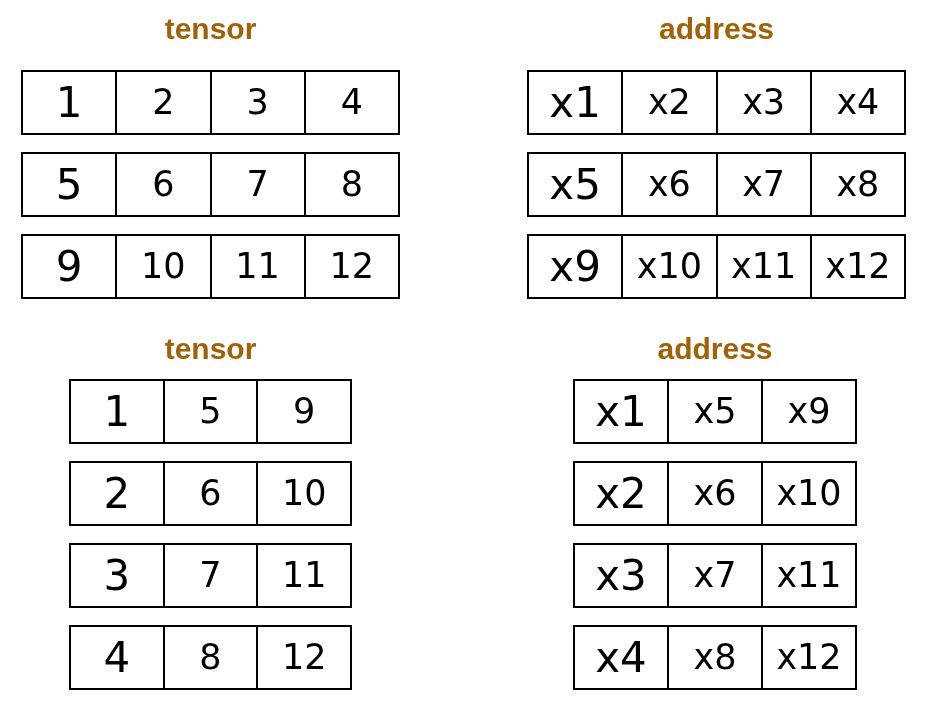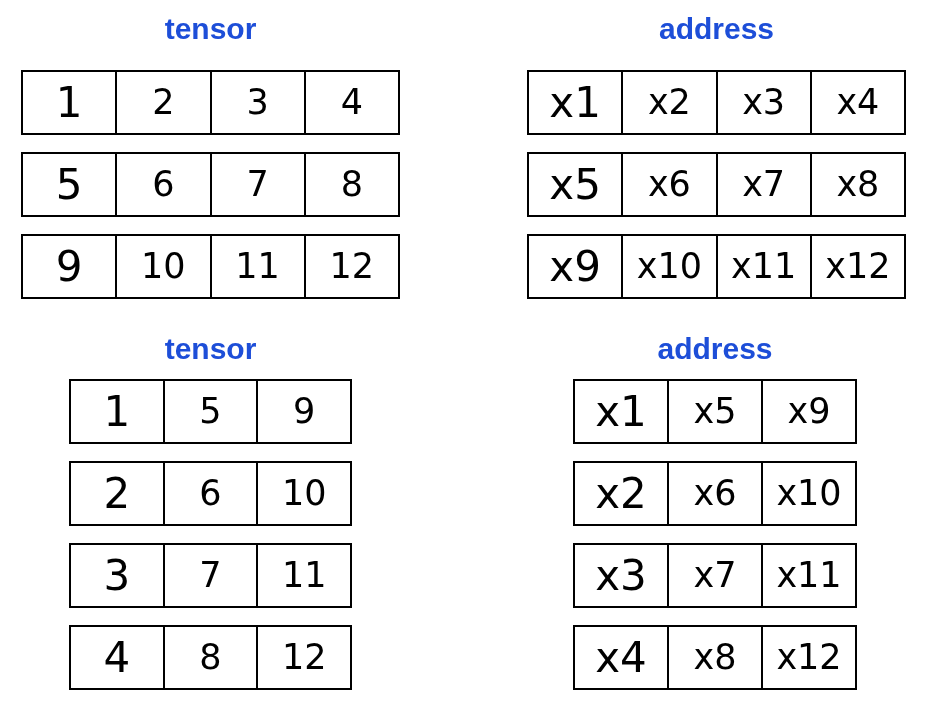--- a/index.html
+++ b/index.html
@@ -19,21 +19,21 @@
   .group {
     position: absolute;
   }
   .group-title {
     display: block;
     text-align: center;
     font-family: "Liberation Sans", sans-serif;
     font-weight: 700;
     font-size: 30px;
     line-height: 38px;
-    color: #1d4ed8;
+    color: #a16207;
   }
   .g-tl .group-title, .g-tr .group-title { margin-bottom: 22px; }
   .g-bl .group-title, .g-br .group-title { margin-bottom: 11px; }
 
   .mem-row {
     display: flex;
     height: 65px;
     box-sizing: border-box;
     border: 2px solid #000000;
     background: #ffffff;

